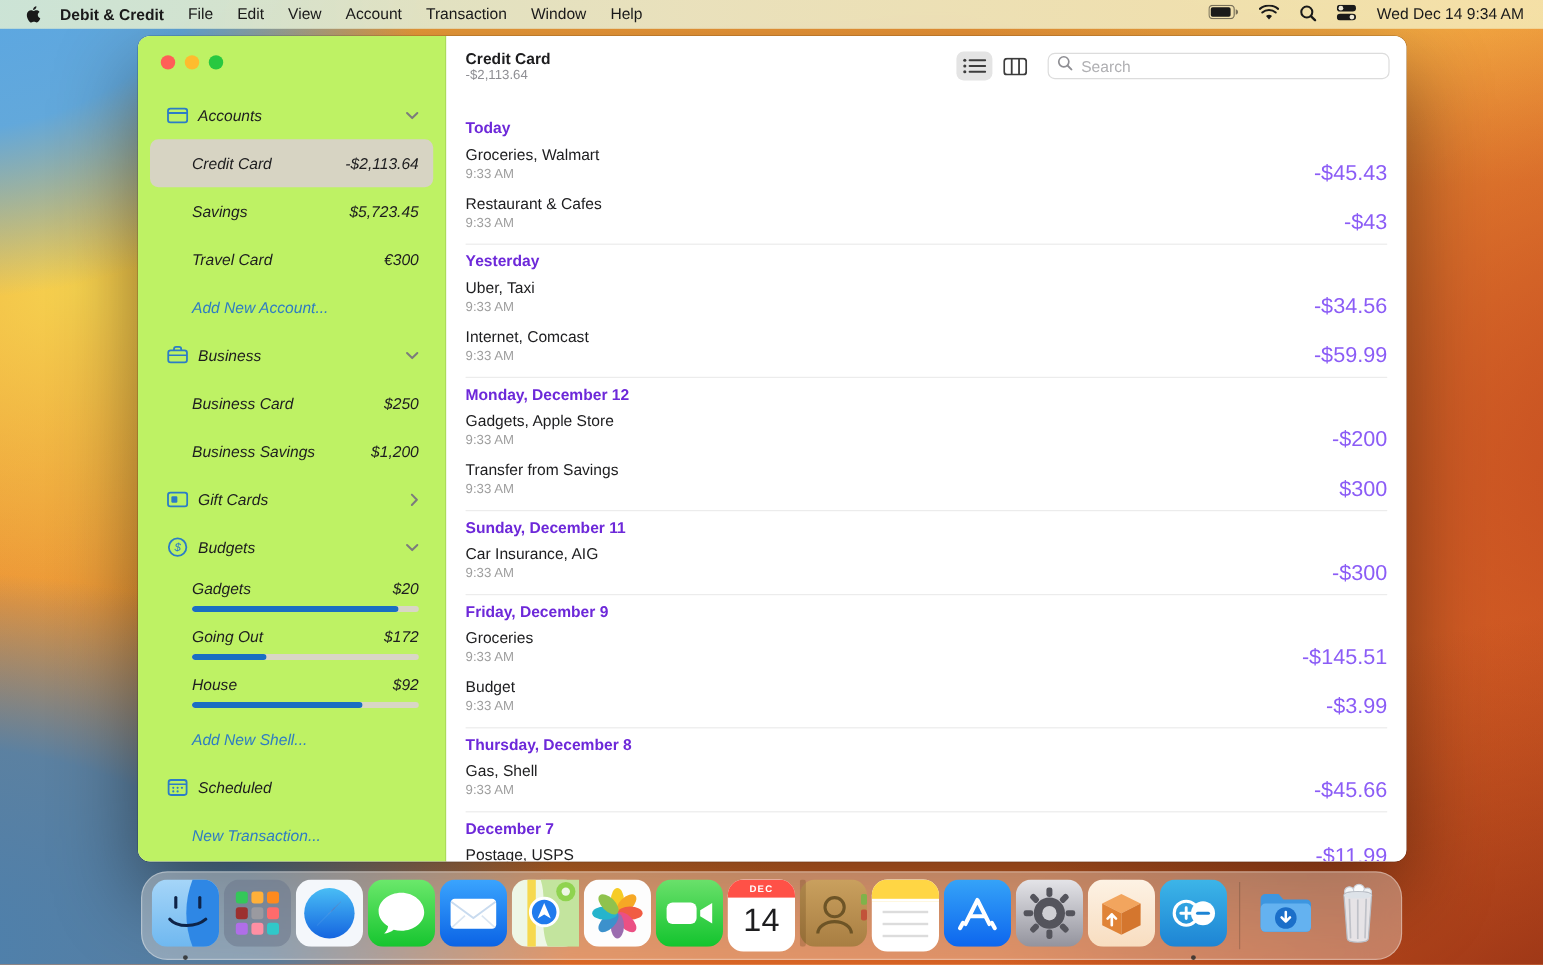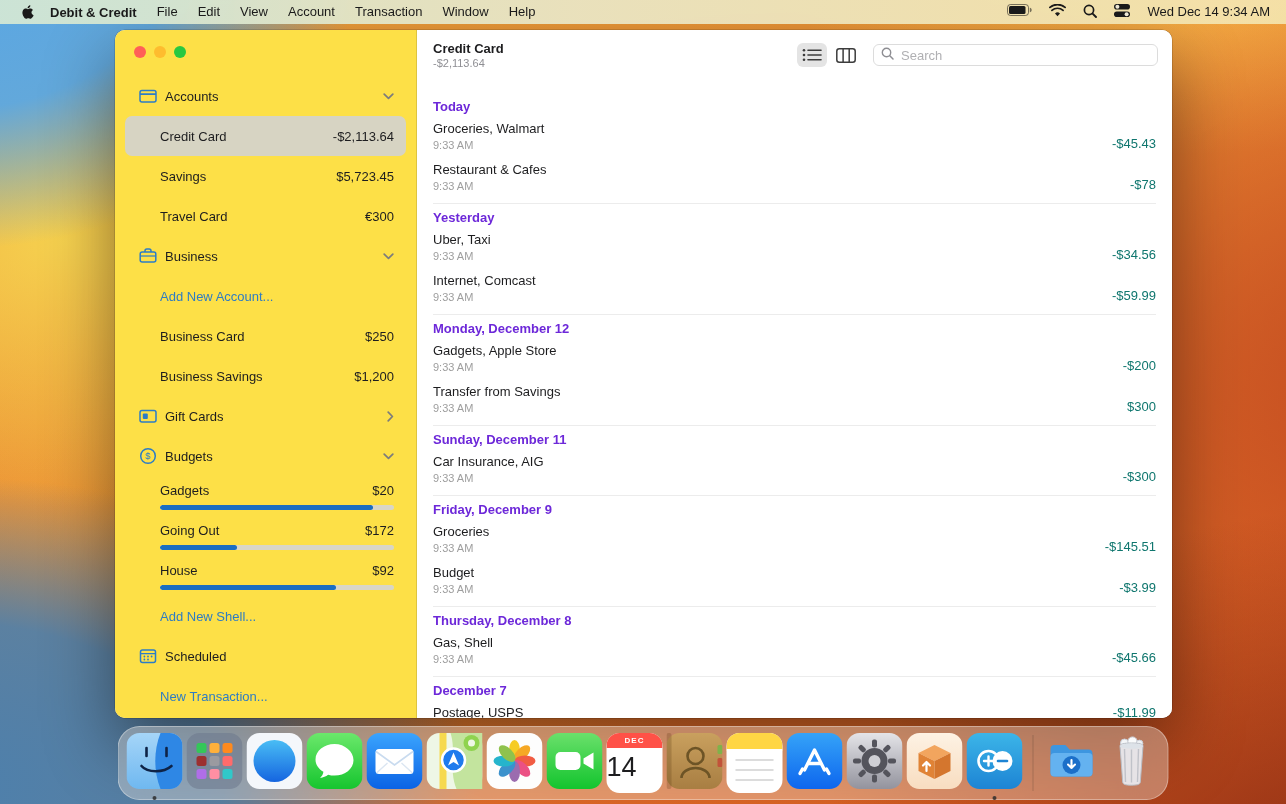--- a/index.html
+++ b/index.html
@@ -25,22 +25,22 @@
   .mb-item{padding:0 10px;line-height:24px;white-space:nowrap;}
   .mb-app{font-weight:700;padding:0 10px;}
   .apple{display:flex;align-items:center;padding:0 6px 0 8px;}
   .mb-right{margin-left:auto;display:flex;gap:17px;padding-right:4px;}
   .mb-clock{white-space:nowrap;}
 
   
   .window{position:absolute;left:115px;top:30px;width:1057px;height:688px;border-radius:10px;
     overflow:hidden;display:flex;background:#fff;
     box-shadow:0 0 0 .5px rgba(0,0,0,.25),0 28px 70px rgba(0,0,0,.45);z-index:10;}
-  .sidebar{width:302px;flex:none;background:#fde047;border-right:1px solid rgba(0,0,0,.12);
-    box-sizing:border-box;overflow:hidden;}
+  .sidebar{width:257px;flex:none;background:#bef264;border-right:1px solid rgba(0,0,0,.12);
+    box-sizing:border-box;overflow:hidden;font-style:italic;}
   .traffic{display:flex;gap:8px;margin:16px 0 0 19px;}
   .tl{width:12px;height:12px;border-radius:50%;}
   .tl.red{background:#ff5f57;}.tl.yellow{background:#febc2e;}.tl.green{background:#28c840;}
   .side-list{margin-top:18px;font-size:13px;color:#1d1d1f;}
   .srow{display:flex;align-items:center;height:40px;margin:0 10px;padding:0 12px 0 14px;
     border-radius:7px;box-sizing:border-box;}
   .srow.selected{background:#d7d4c3;}
   .sicon{width:19px;height:18px;flex:none;margin-right:7px;display:flex;align-items:center;}
   .slabel{white-space:nowrap;}
   .sindent{padding-left:35px;}
@@ -65,38 +65,38 @@
   .searchbox{width:285px;height:22px;border:1px solid #dcdcdc;border-radius:6px;background:#fff;
     display:flex;align-items:center;padding:0 7px;box-sizing:border-box;}
   .searchbox input{border:none;outline:none;flex:1;font-size:13px;color:#333;margin-left:5px;
     font-family:"Liberation Sans","DejaVu Sans",sans-serif;background:transparent;}
   .searchbox input::placeholder{color:#b0b0b3;}
   .txn-list{flex:1;overflow:hidden;padding-top:23px;}
   .gtitle{font-size:13px;font-weight:700;color:#6d28d9;line-height:16px;margin:0 16px 6px;}
   .trow{display:flex;justify-content:space-between;align-items:flex-end;padding:0 16px;margin-bottom:10px;}
   .tname{font-size:13px;color:#1d1d1f;line-height:16px;}
   .ttime{font-size:11px;color:#9e9e9e;line-height:13px;margin-top:2px;}
-  .tamount{font-size:13px;color:#0f766e;line-height:16px;}
+  .tamount{font-size:18px;color:#8b5cf6;line-height:16px;}
   .gdivider{height:1px;background:#ececec;margin:0 16px 6px;}
 
   
   .dock{position:absolute;left:50%;bottom:4px;transform:translateX(-50%);height:72px;
     display:flex;align-items:center;gap:4px;padding:0 8px;border-radius:22px;
     background:rgba(252,244,235,.35);border:1px solid rgba(255,255,255,.35);
     backdrop-filter:blur(20px);z-index:40;}
   .app{width:56px;height:60px;border-radius:13px;position:relative;flex:none;}
   .app svg{display:block;width:56px;height:56px;}
   .run-dot{position:absolute;left:50%;bottom:-7px;width:4px;height:4px;margin-left:-2px;
     border-radius:50%;background:rgba(45,45,45,.85);}
   .dock-sep{width:1px;height:56px;background:rgba(60,50,40,.25);margin:0 6px;flex:none;}
   
   .cal{background:#fff;overflow:hidden;display:flex;flex-direction:column;}
   .cal-head{height:15px;background:#ff5147;color:#fff;font-size:8px;font-weight:700;
     text-align:center;line-height:15px;letter-spacing:1px;}
-  .cal-day{flex:1;font-size:27px;color:#1d1d1f;text-align:left;line-height:39px;font-weight:400;}
+  .cal-day{flex:1;font-size:27px;color:#1d1d1f;text-align:center;line-height:39px;font-weight:400;}
   
   .notes{background:#fff;overflow:hidden;}
   .notes-head{height:16px;background:#ffd644;border-bottom:2px solid #fff;}
   .notes-line{height:2px;background:#dcdcdc;margin:8px 9px 0;}
 </style>
 </head>
 <body>
 
 <div class="desktop">
 
@@ -178,38 +178,38 @@
           <span class="svalue">-$2,113.64</span>
         </div>
         <div class="srow sindent">
           <span class="slabel">Savings</span>
           <span class="svalue">$5,723.45</span>
         </div>
         <div class="srow sindent">
           <span class="slabel">Travel Card</span>
           <span class="svalue">€300</span>
         </div>
+        <div class="srow sindent">
+          <span class="slabel slink">Add New Account...</span>
+        </div>
+
         <div class="srow">
           <span class="sicon">
             <svg width="18" height="18" viewBox="0 0 18 18">
                 <rect x="1.2" y="5" width="15.6" height="10" rx="2" fill="none" stroke="#2b7cc7" stroke-width="1.5"></rect>
                 <path d="M6 5V3.8A1.8 1.8 0 0 1 7.8 2h2.4A1.8 1.8 0 0 1 12 3.8V5" fill="none" stroke="#2b7cc7" stroke-width="1.5"></path>
                 <line x1="1.2" y1="9" x2="16.8" y2="9" stroke="#2b7cc7" stroke-width="1.2"></line>
               </svg>
           </span>
           <span class="slabel">Business</span>
           <span class="schevron">
             <svg width="11" height="7" viewBox="0 0 11 7">
                 <polyline points="1.2,1.2 5.5,5.4 9.8,1.2" fill="none" stroke="#7c7c7c" stroke-width="1.7" stroke-linecap="round" stroke-linejoin="round"></polyline>
               </svg>
           </span>
-        </div>
-
-        <div class="srow sindent">
-          <span class="slabel slink">Add New Account...</span>
         </div>
         <div class="srow sindent">
           <span class="slabel">Business Card</span>
           <span class="svalue">$250</span>
         </div>
         <div class="srow sindent">
           <span class="slabel">Business Savings</span>
           <span class="svalue">$1,200</span>
         </div>
 
@@ -341,21 +341,21 @@
               <div class="tname">Groceries, Walmart</div>
               <div class="ttime">9:33 AM</div>
             </div>
           <div class="tamount">-$45.43</div>
         </div>
         <div class="trow">
           <div>
               <div class="tname">Restaurant &amp; Cafes</div>
               <div class="ttime">9:33 AM</div>
             </div>
-          <div class="tamount">-$78</div>
+          <div class="tamount">-$43</div>
         </div>
         <div class="gdivider"></div>
 
         <div class="gtitle">Yesterday</div>
         <div class="trow">
           <div>
               <div class="tname">Uber, Taxi</div>
               <div class="ttime">9:33 AM</div>
             </div>
           <div class="tamount">-$34.56</div>

